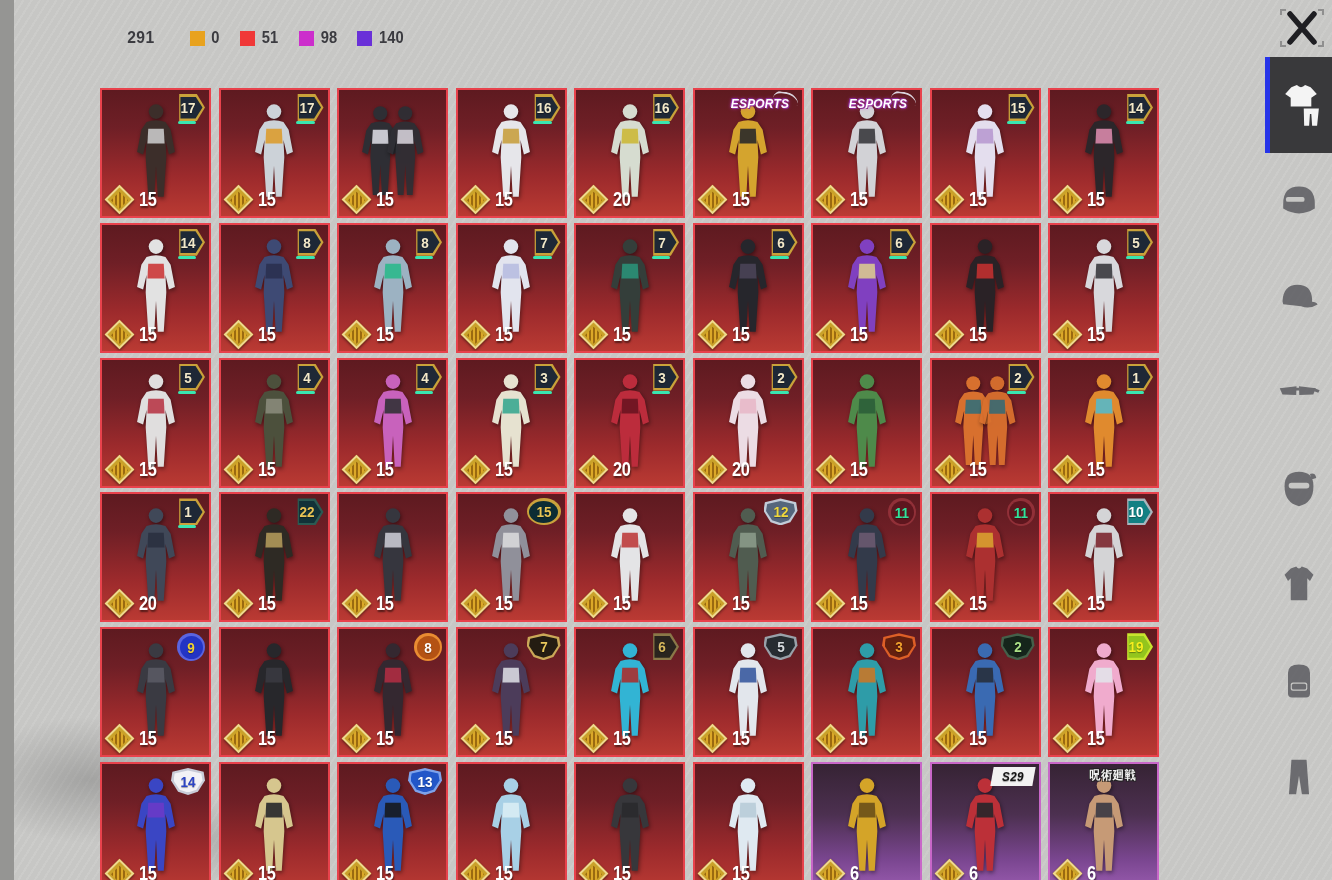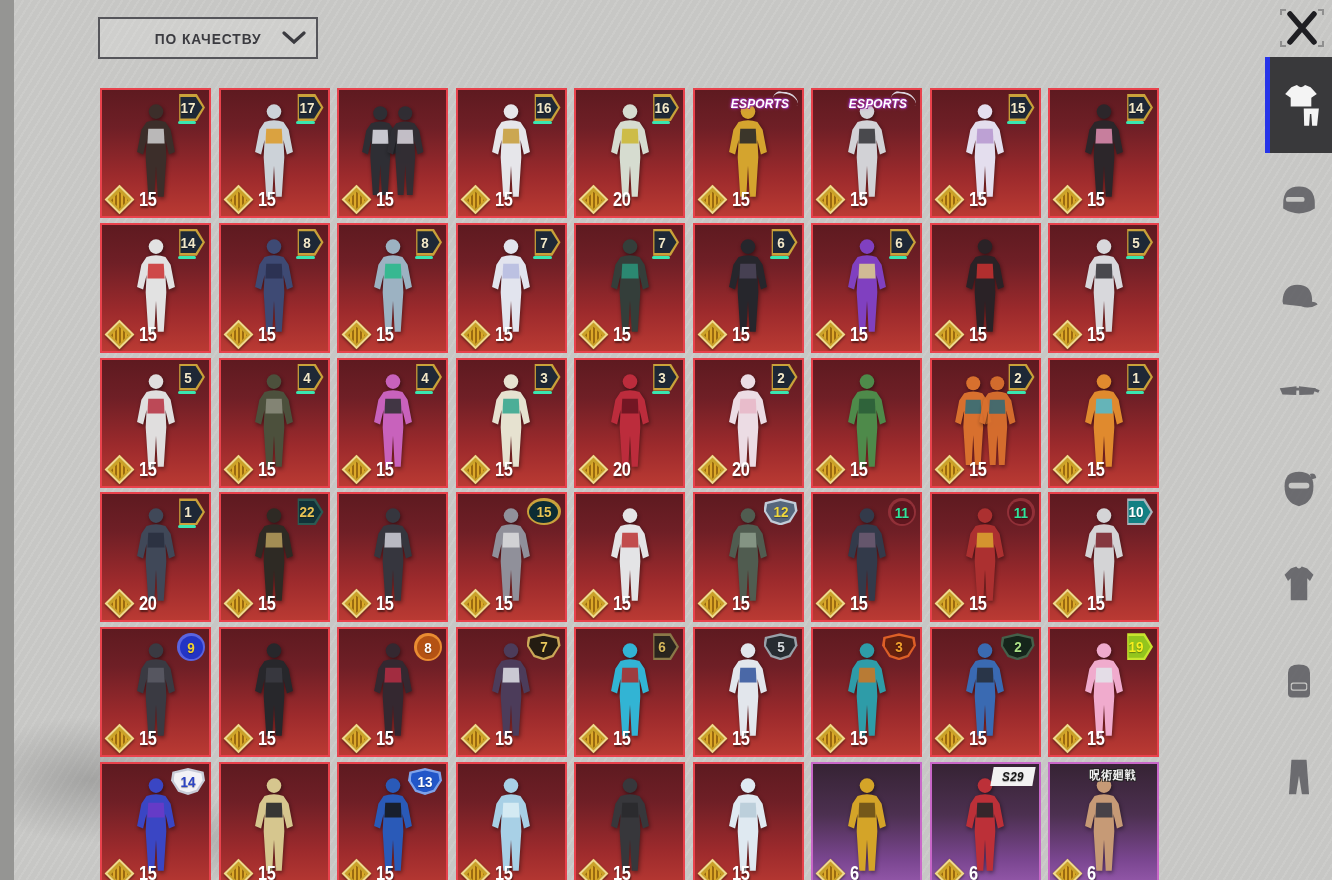--- a/index.html
+++ b/index.html
@@ -93,27 +93,40 @@
   .cost-num{color:#ffffff;font-weight:bold;font-size:20px;letter-spacing:-.5px;
     transform:scaleX(.82);transform-origin:left center;text-shadow:1px 2px 2px rgba(0,0,0,.55);}
 </style>
 </head>
 <body>
 
 <div class="left-strip"></div>
 <div class="bg-art"></div>
 
 <div class="topbar">
-  <div class="dropdown">
-    <span class="dropdown-label">ПО КАЧЕСТВУ</span>
-    <span class="dropdown-chevron">
-      <svg viewBox="0 0 24 16">
-          <path d="M2 3 L12 12 L22 3" fill="none" stroke="#3b3b40" stroke-width="3.2" stroke-linecap="round"></path>
-        </svg>
-    </span>
+  <div class="counts">
+    <span class="total-count">291</span>
+    <div class="legend">
+        <div class="legend-item">
+          <span class="legend-swatch" style="background: rgb(232, 162, 30);"></span>
+          <span class="legend-count">0</span>
+        </div>
+        <div class="legend-item">
+          <span class="legend-swatch" style="background: rgb(240, 56, 56);"></span>
+          <span class="legend-count">51</span>
+        </div>
+        <div class="legend-item">
+          <span class="legend-swatch" style="background: rgb(204, 46, 204);"></span>
+          <span class="legend-count">98</span>
+        </div>
+        <div class="legend-item">
+          <span class="legend-swatch" style="background: rgb(105, 48, 216);"></span>
+          <span class="legend-count">140</span>
+        </div>
+      </div>
   </div>
 </div>
 
 <div class="close-btn">
   <svg viewBox="0 0 48 44" width="48" height="44">
     <path d="M8 4 h-5 v5 M40 4 h5 v5 M8 40 h-5 v-5 M40 40 h5 v-5" fill="none" stroke="#8f8f8f" stroke-width="2"></path>
     <path d="M12 8 L36 36 M36 8 L12 36" fill="none" stroke="#1e1e22" stroke-width="5.5" stroke-linecap="round"></path>
   </svg>
 </div>
 

